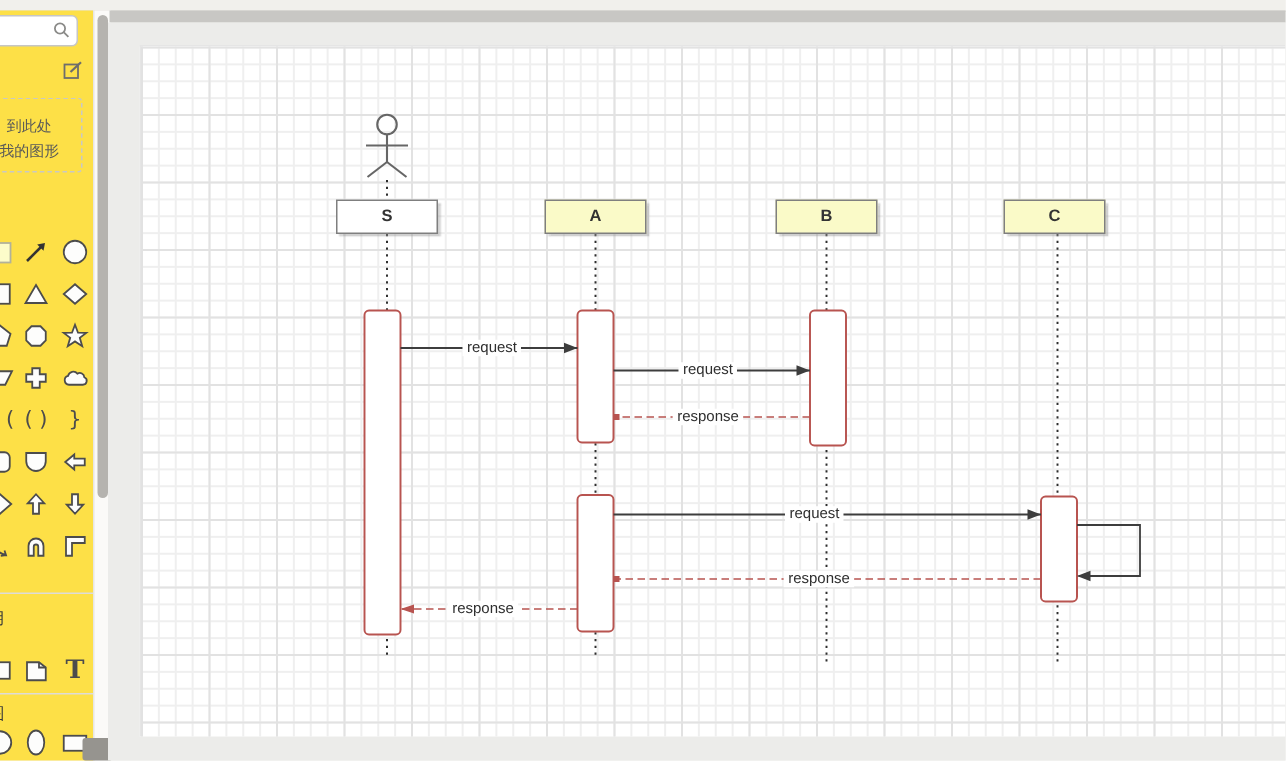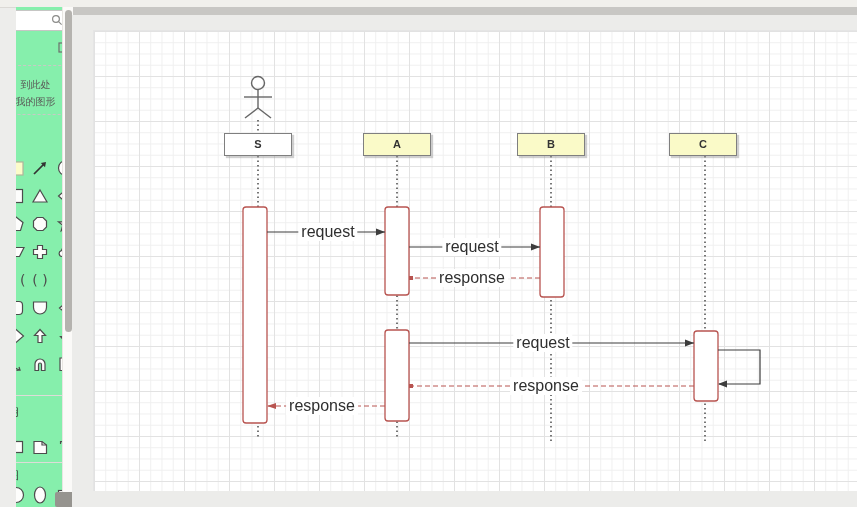--- a/index.html
+++ b/index.html
@@ -3,21 +3,21 @@
 <meta charset="utf-8">
 <style>
   html,body{margin:0;padding:0;}
   body{
     width:857px;height:507px;position:relative;overflow:hidden;
     font-family:"Liberation Sans",sans-serif;background:#ededeb;
   }
   
   #top-strip{position:absolute;left:0;top:0;width:857px;height:7px;background:#f1f0ec;border-bottom:1px solid #dbd9d5;}
   
-  #sidebar{position:absolute;left:16px;top:7px;width:62px;bottom:0;background:#86efac;overflow:hidden;border-right:1px solid #e6e4e1;}
+  #sidebar{position:absolute;left:0;top:7px;width:62px;bottom:0;background:#fde047;overflow:hidden;border-right:1px solid #e6e4e1;}
   #search-box{position:absolute;left:-16px;top:3px;width:66px;height:19px;background:#fff;border:1px solid #c6c6c4;border-radius:4px;}
   #search-box svg{position:absolute;right:4px;top:3px;}
   #edit-shapes{position:absolute;left:42px;top:33px;width:14px;height:14px;cursor:pointer;}
   #drop-hint{position:absolute;left:-16px;top:58px;width:71px;height:50px;border:1px dashed #c9c8c5;border-radius:3px;
     font-size:10px;color:#5a5a58;text-align:center;line-height:1.7;padding-top:10px;box-sizing:border-box;}
   .p-row{position:absolute;left:0;width:62px;height:22px;}
   .p-cell{position:absolute;top:0;width:20px;height:20px;cursor:pointer;}
   .p-cell svg{stroke:#4c4c4c;fill:#fdfdfc;stroke-width:1.2;}
   .txt-icon{font-family:"DejaVu Sans",sans-serif;font-size:14px;color:#4c4c4c;line-height:20px;text-align:center;white-space:nowrap;}
   .divider{position:absolute;left:0;width:62px;border-top:1px solid #ddonline;border-top:1px solid #dedcd8;}
@@ -35,21 +35,21 @@
       linear-gradient(to right,#e2e2e2 1px,transparent 1px),
       linear-gradient(to bottom,#e2e2e2 1px,transparent 1px),
       linear-gradient(to right,#efefef 1px,transparent 1px),
       linear-gradient(to bottom,#efefef 1px,transparent 1px);
     background-size:45px 45px,45px 45px,11.25px 11.25px,11.25px 11.25px;}
   #diagram-svg{position:absolute;left:0;top:0;}
   .lifeline-head{position:absolute;width:68px;height:23px;border:1px solid #7f7f7f;box-sizing:border-box;
     font-size:11px;font-weight:bold;color:#333;text-align:center;line-height:21px;
     box-shadow:2px 2px 1px rgba(150,150,150,0.45);cursor:move;}
   .msg-label{position:absolute;transform:translate(-50%,-50%);background:#fff;padding:0 3px;
-    font-size:16px;color:#2f2f2f;white-space:nowrap;cursor:default;}
+    font-size:10px;color:#2f2f2f;white-space:nowrap;cursor:default;}
 </style>
 </head>
 <body>
 
 <div id="top-strip"></div>
 
 <div id="sidebar">
   <div id="search-box">
     <svg width="12" height="12" viewBox="0 0 12 12">
       <circle cx="5" cy="5" r="3.4" fill="none" stroke="#8b8b89" stroke-width="1.2"></circle>

